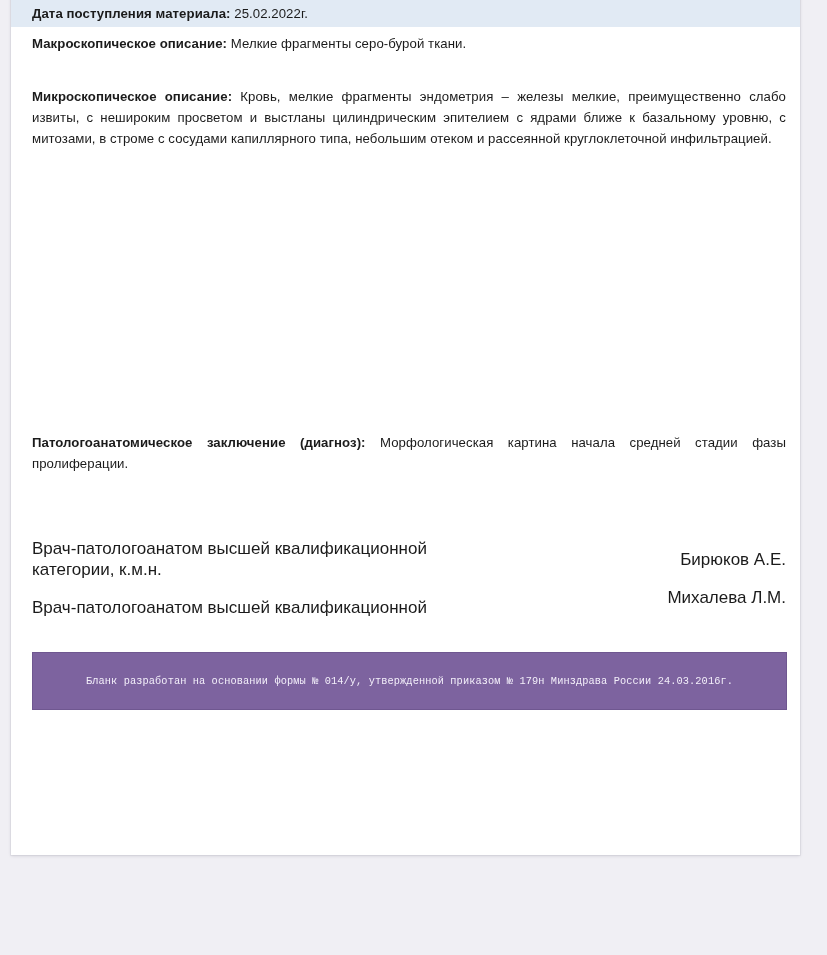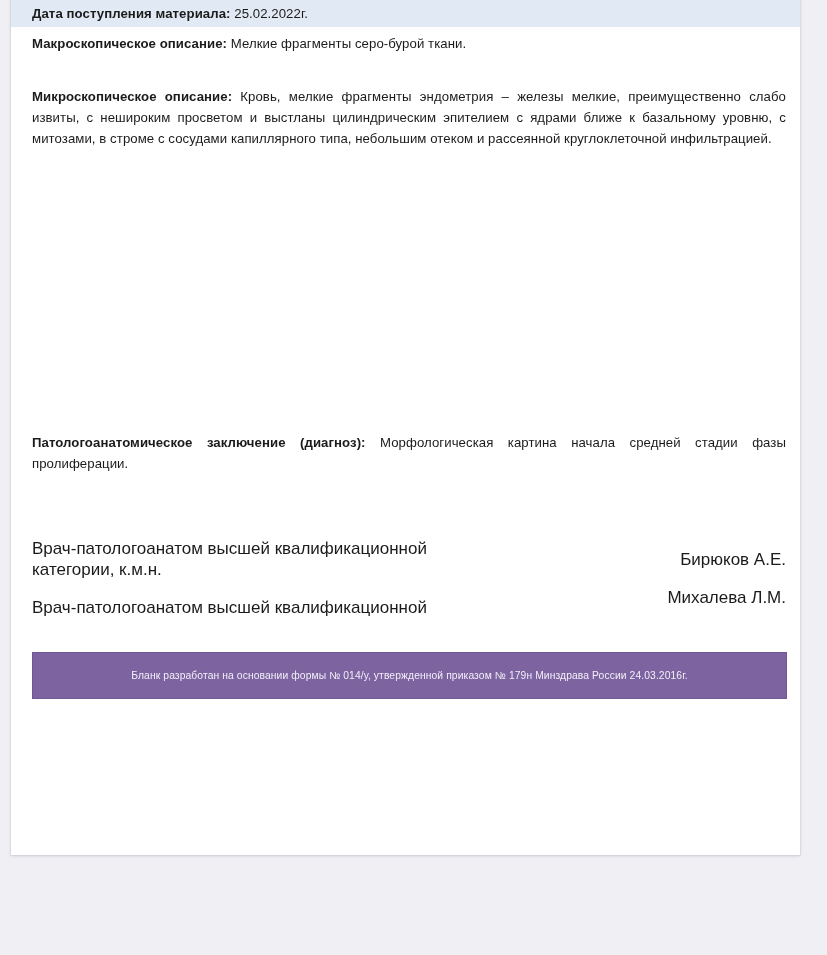--- a/index.html
+++ b/index.html
@@ -130,27 +130,28 @@
     font-size: 13.2px;
     line-height: 21px;
     color: #1b1b1b;
   }
 
   
   #footer-banner {
     margin-top: 34px;
     margin-left: 21px;
     margin-right: 13px;
-    height: 47px;
+    height: 58px;
     background: #7d639f;
     border: 1px solid #6f5790;
     box-sizing: border-box;
     display: flex;
     align-items: center;
     justify-content: center;
+    font-family: Liberation Mono, monospace;
   }
   #footer-banner .banner-text {
     font-size: 10.3px;
     color: #f3effa;
     line-height: 14px;
     text-align: center;
     letter-spacing: 0.01em;
   }
 </style>
 </head>

